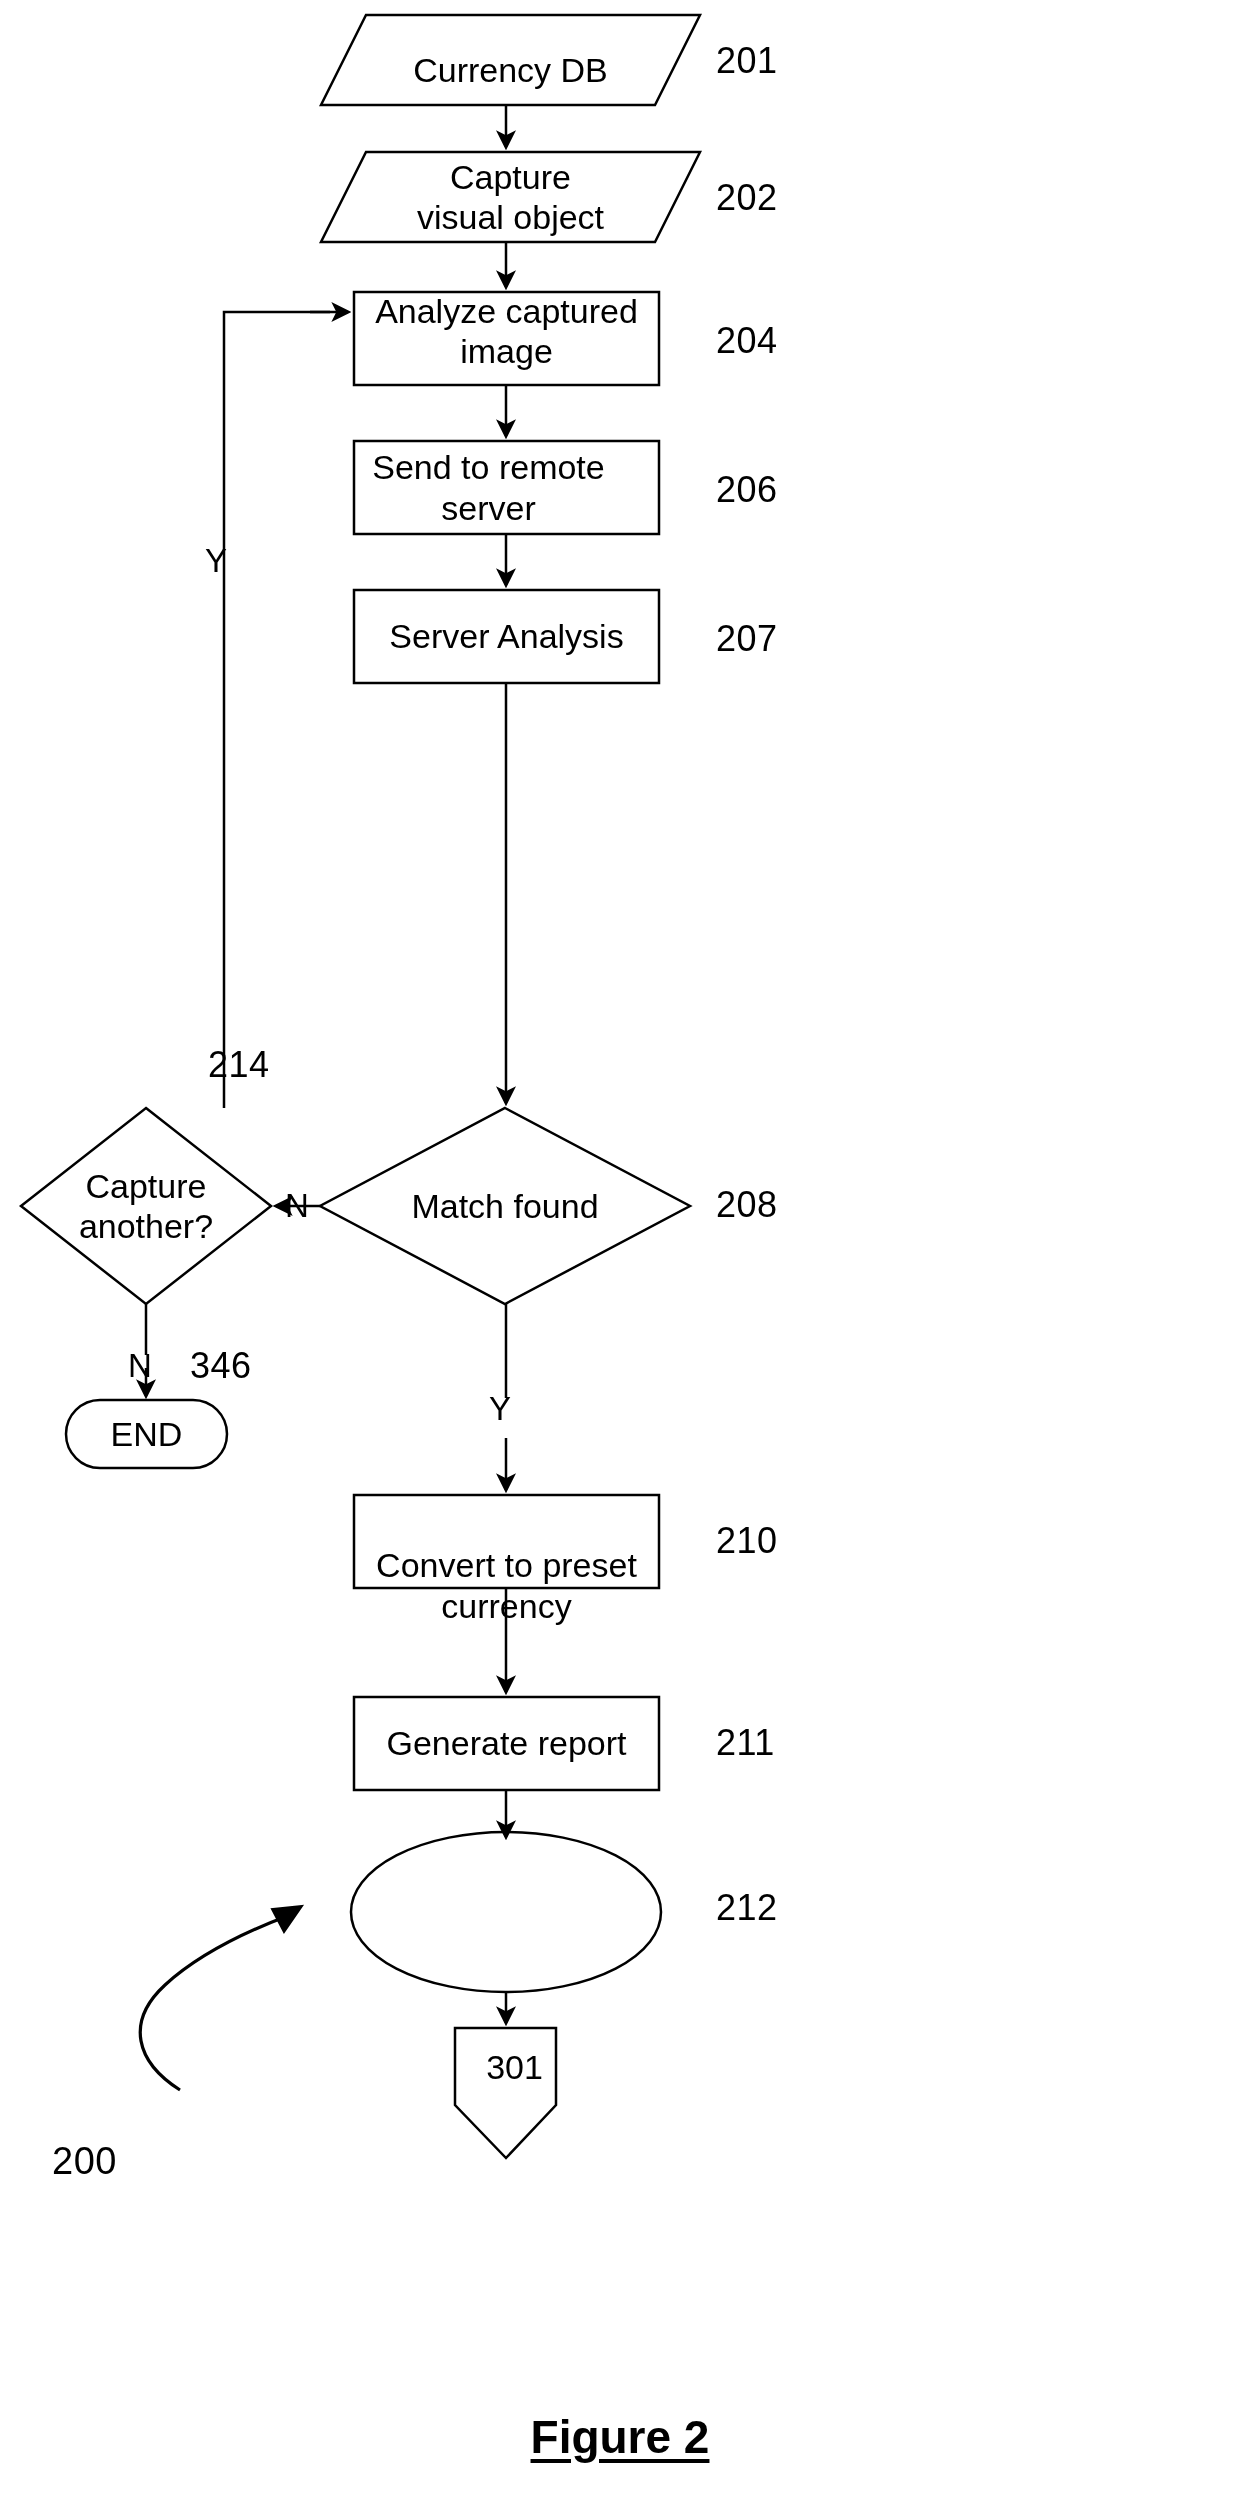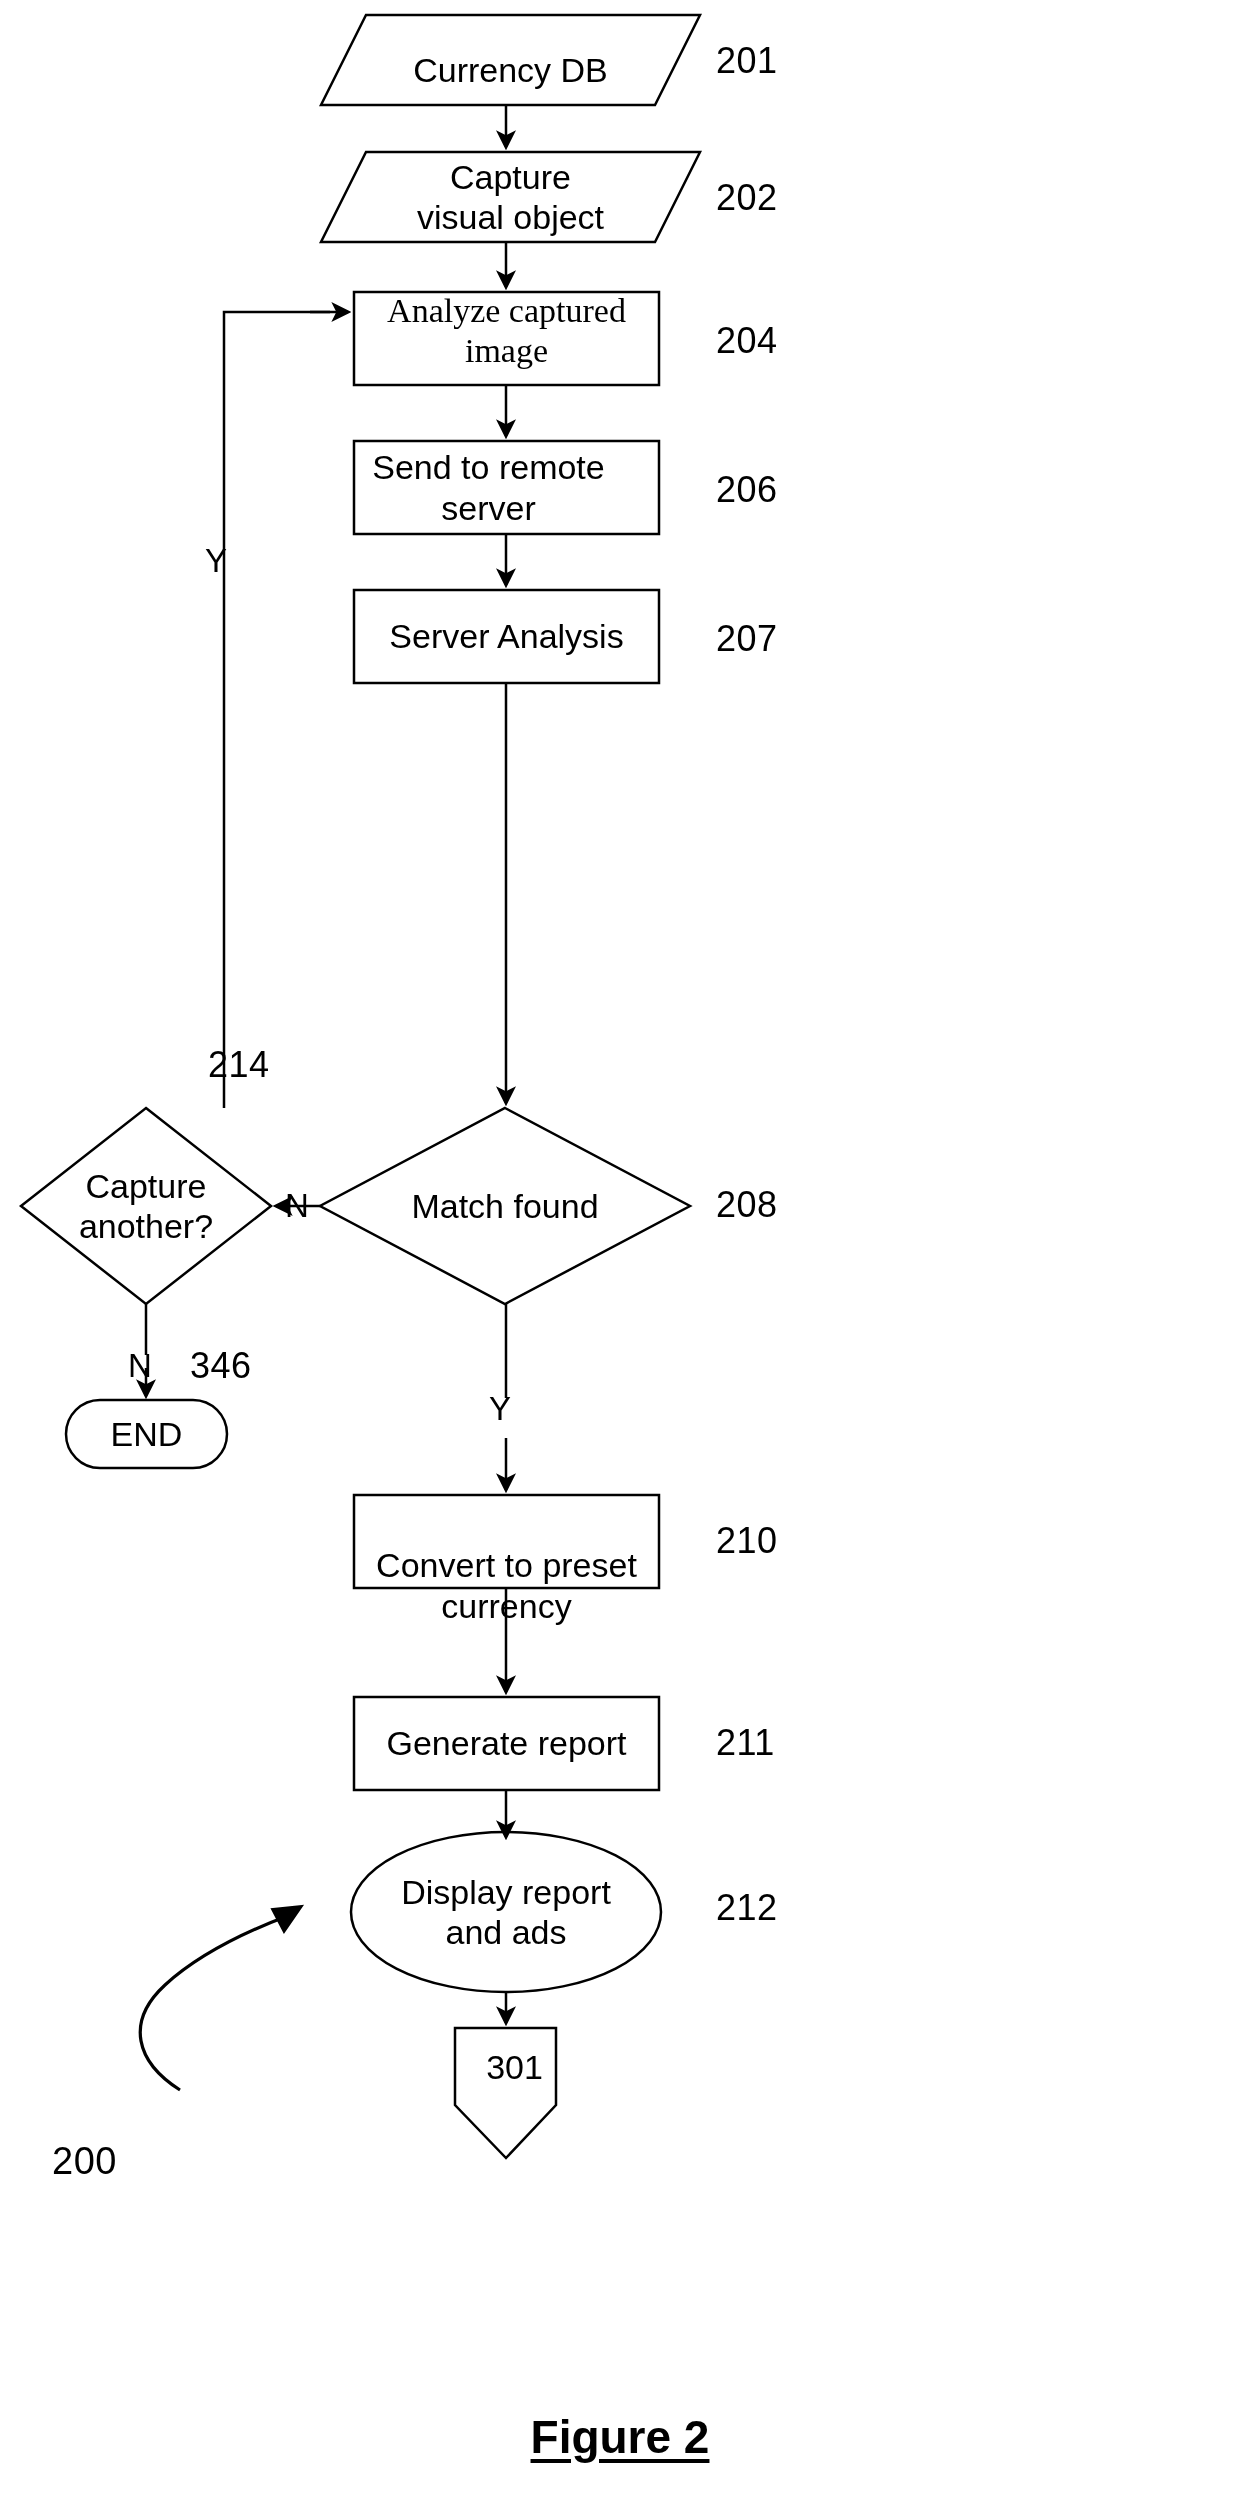--- a/index.html
+++ b/index.html
@@ -128,42 +128,40 @@
 
     <path d="M 180 2090 C 136 2062, 125 2022, 165 1985 C 200 1953, 250 1930, 290 1915" fill="none" stroke="#000" stroke-width="3.2"></path>
     <polygon points="302,1906 272,1909 284,1932" fill="#000" stroke="#000" stroke-width="2"></polygon>
   </svg>
 
   <div class="node-label" style="left:321px; top:25px;  width:379px; height:90px;">Currency DB</div>
 
   <div class="node-label" style="left:321px; top:152px; width:379px; height:90px;">Capture
 visual object</div>
 
-  <div class="node-label" style="left:354px; top:292px; width:305px; height:78px;font-family:Liberation Serif, serif;">Analyze captured
+  <div class="node-label" style="left:354px; top:292px; width:305px; height:78px;">Analyze captured
 image</div>
 
   <div class="node-label" style="left:354px; top:441px; width:269px; height:93px;">Send to remote
 server</div>
 
   <div class="node-label" style="left:354px; top:590px; width:305px; height:93px;">Server Analysis</div>
 
   <div class="node-label" style="left:31px; top:1156px; width:230px; height:100px;">Capture
 another?</div>
 
   <div class="node-label" style="left:355px; top:1161px; width:300px; height:90px;">Match found</div>
 
   <div class="node-label" style="left:66px; top:1400px; width:161px; height:68px;">END</div>
 
   <div class="node-label" style="left:354px; top:1495px; width:305px; height:93px;margin-top:44px;">Convert to preset
 currency</div>
 
   <div class="node-label" style="left:354px; top:1697px; width:305px; height:93px;">Generate report</div>
 
-  <div class="node-label" style="left:351px; top:1862px; width:310px; height:100px;">Display report
-and ads</div>
 
   <div class="node-label" style="left:455px; top:2036px; width:119px; height:62px; font-size:34px;">301</div>
 
   <div class="ref-num" style="left:716px; top:40px;">201</div>
 
   <div class="ref-num" style="left:716px; top:177px;">202</div>
 
   <div class="ref-num" style="left:716px; top:320px;">204</div>
 
   <div class="ref-num" style="left:716px; top:469px;">206</div>

